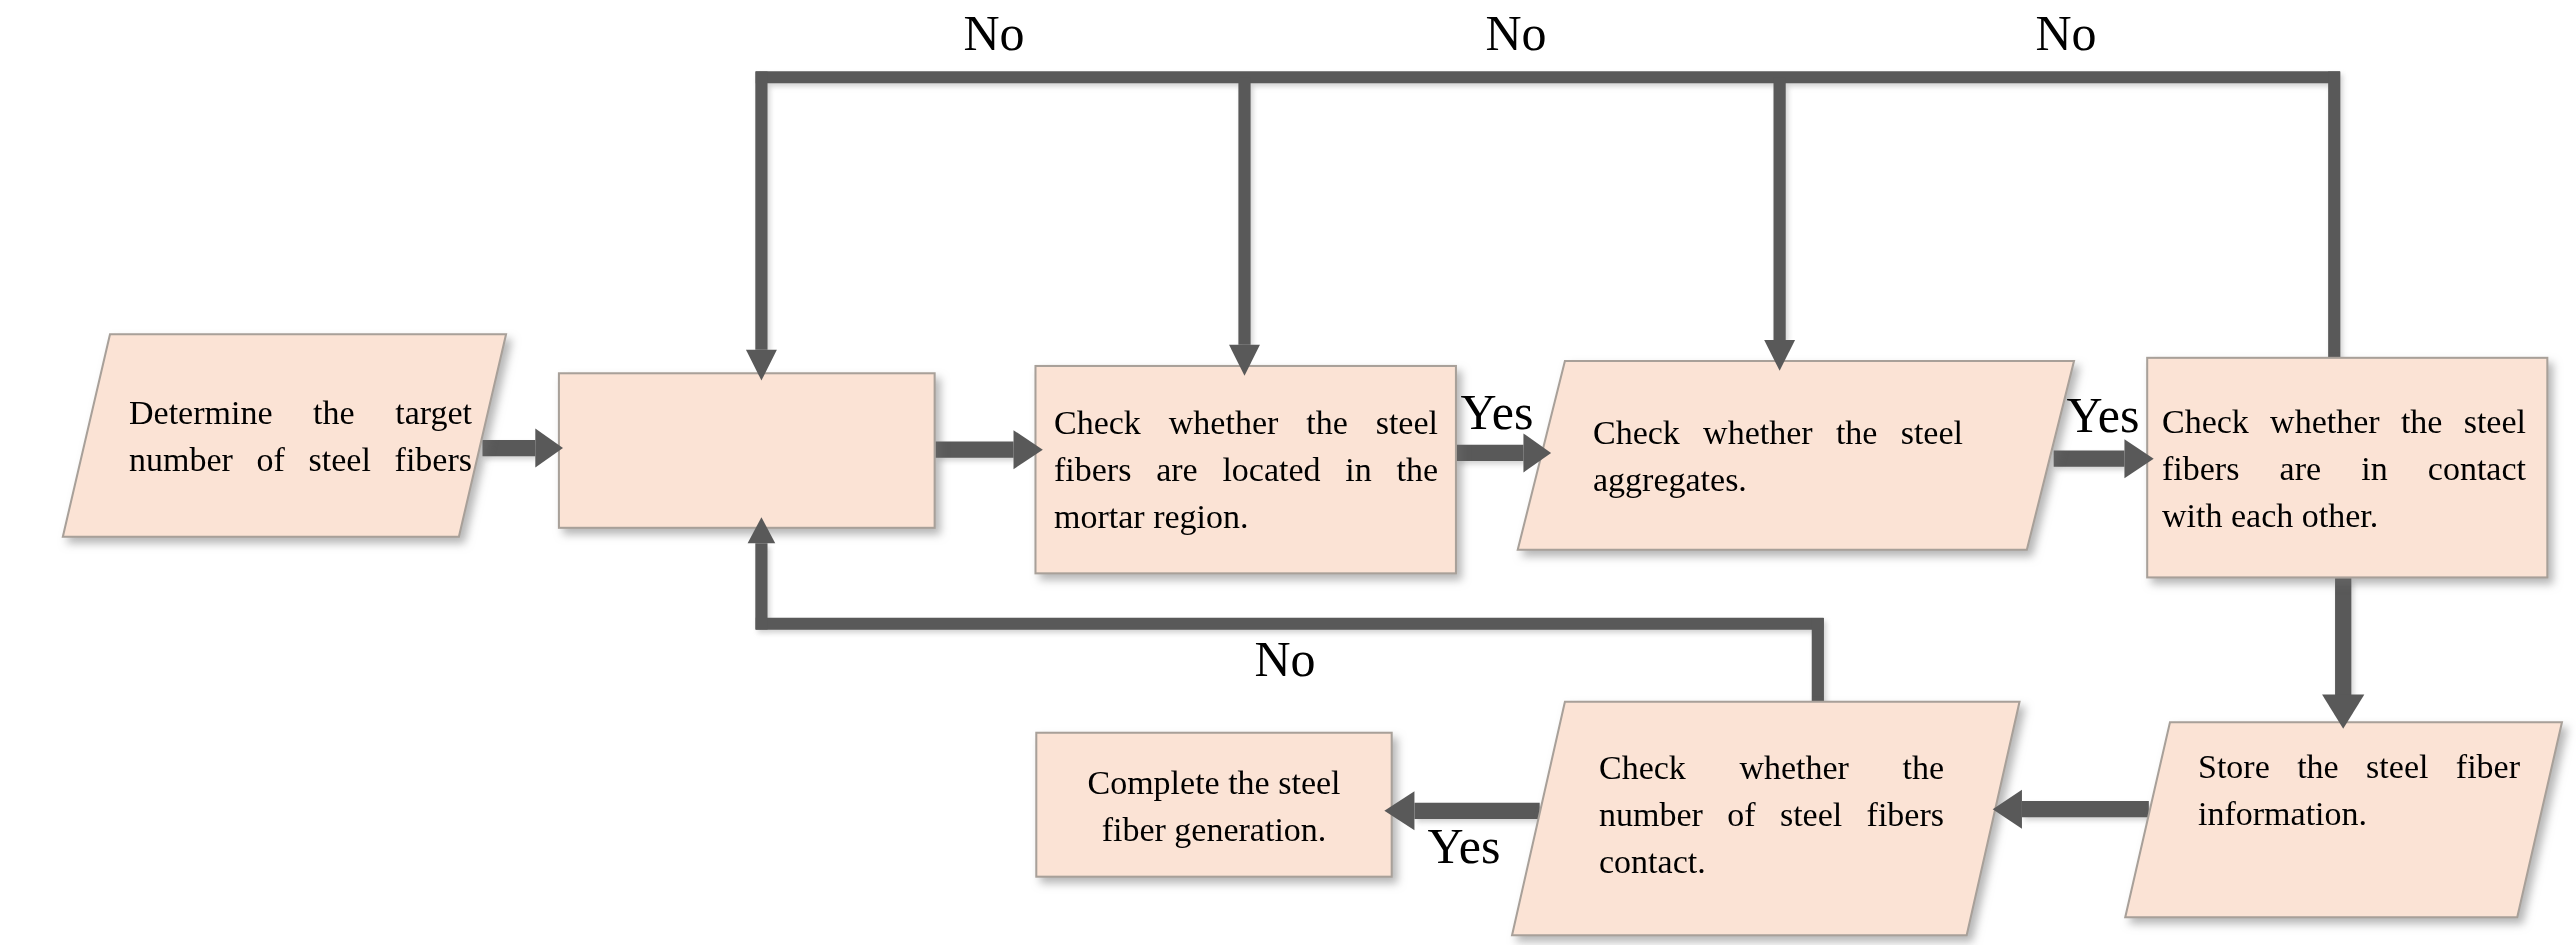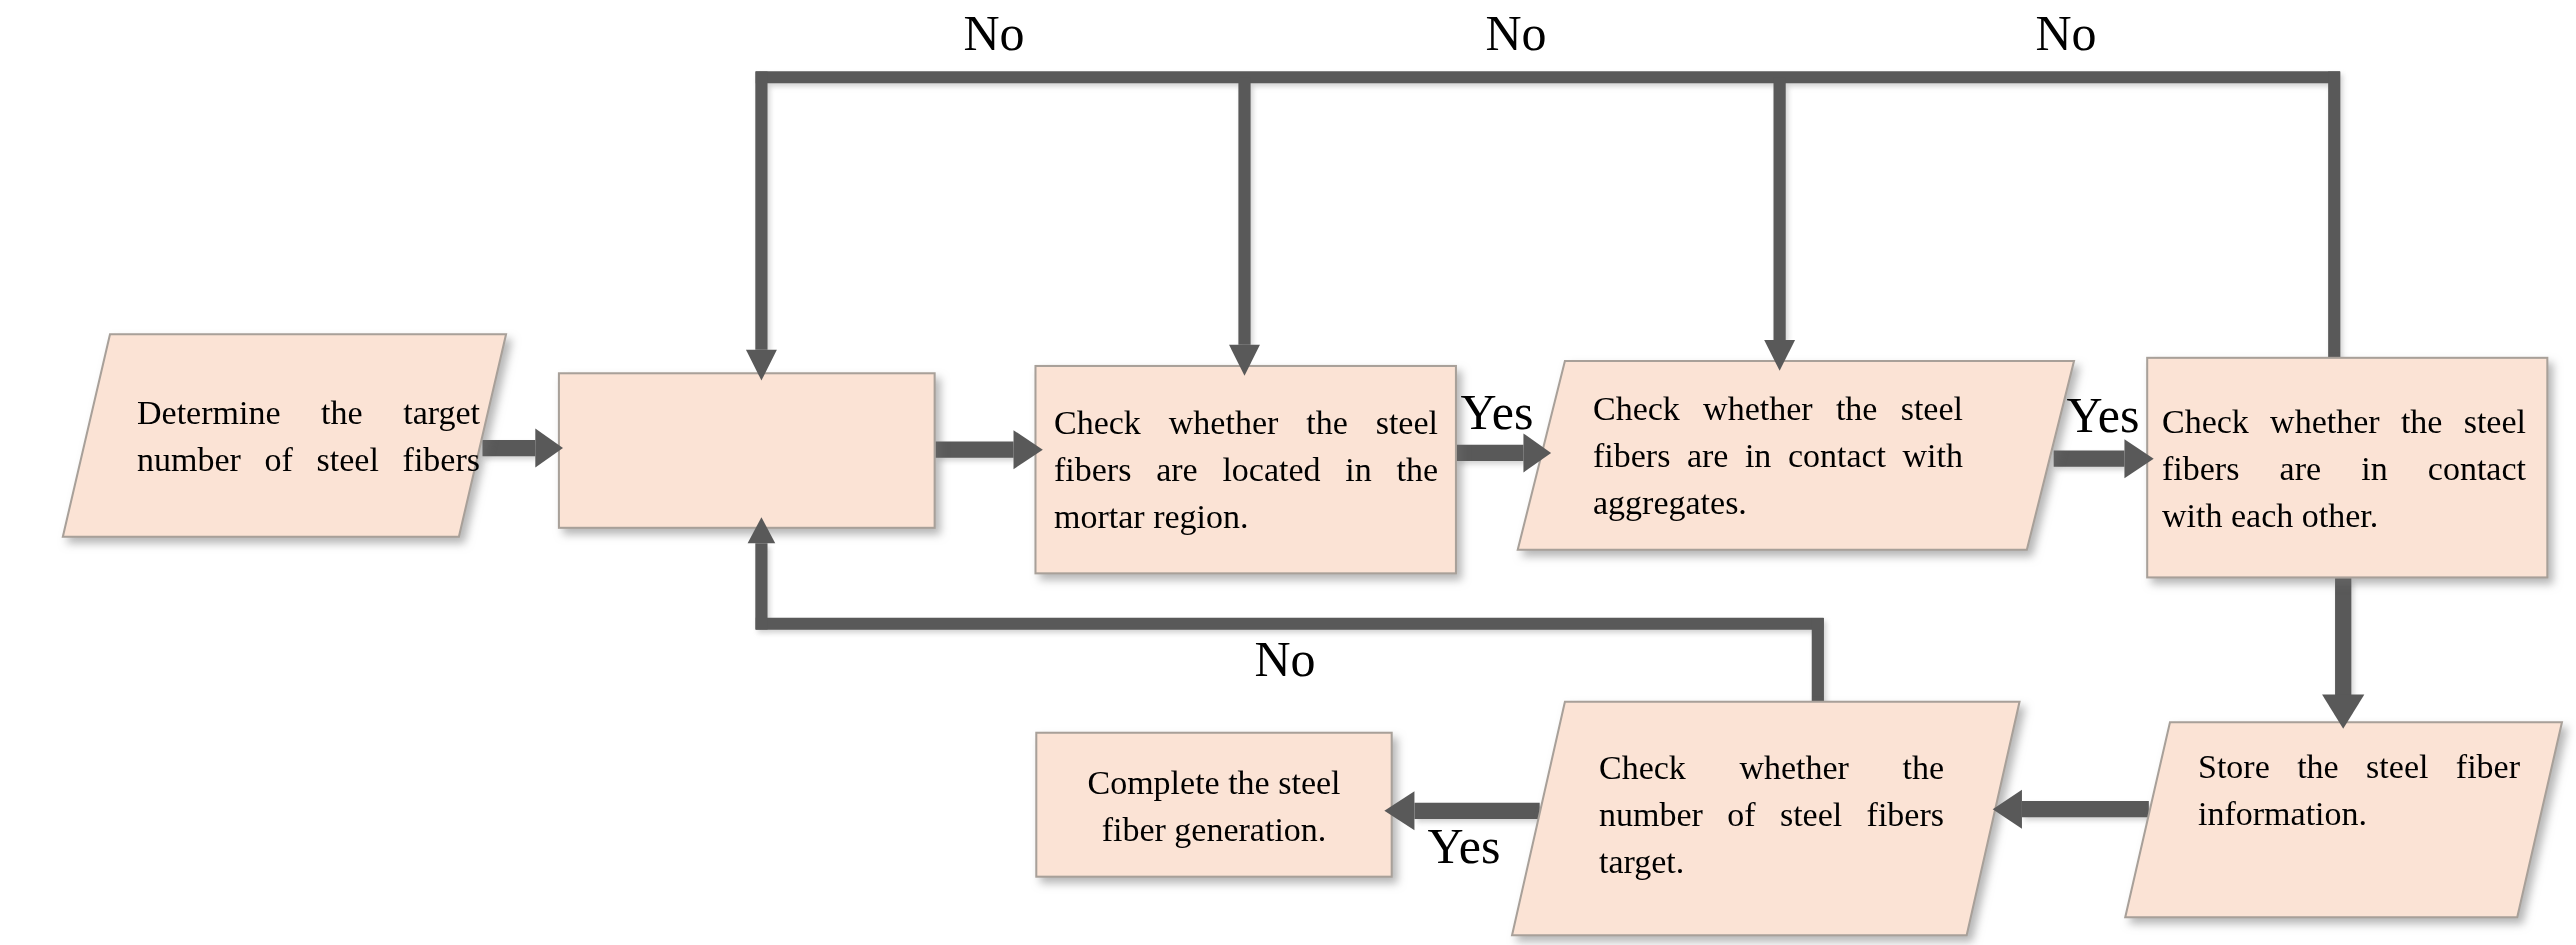--- a/index.html
+++ b/index.html
@@ -89,53 +89,52 @@
       <polygon class="head" points="658,527 658,575 692,551"></polygon>
       <polygon class="head" points="1246,529 1246,577 1282,553"></polygon>
       <polygon class="head" points="1873,533 1873,581 1907,557"></polygon>
       <polygon class="head" points="2612,540 2612,588 2648,564"></polygon>
       <polygon class="head" points="2855,854 2907,854 2881,896"></polygon>
       <polygon class="head" points="2486,971 2486,1019 2450,995"></polygon>
       <polygon class="head" points="1739,973 1739,1021 1702,997"></polygon>
     </g>
   </svg>
 
-  <div class="ntext" style="left:129px;top:345px;width:343px;height:181px;margin-left:8px;">
+  <div class="ntext" style="left:129px;top:345px;width:343px;height:181px;">
     <div class="ln">Determine the target</div>
     <div class="ln">number of steel fibers</div>
   </div>
 
 
   <div class="ntext" style="left:1054px;top:374px;width:384px;height:191px;">
     <div class="ln">Check whether the steel</div>
     <div class="ln">fibers are located in the</div>
     <div class="ln last">mortar region.</div>
   </div>
 
   <div class="ntext" style="left:1593px;top:379px;width:370px;height:153px;">
     <div class="ln">Check whether the steel</div>
-    <div class="ln">fibers are in contact with</div>
     <div class="ln last">aggregates.</div>
   </div>
 
   <div class="ntext" style="left:2162px;top:376px;width:364px;height:184px;">
     <div class="ln">Check whether the steel</div>
     <div class="ln">fibers are in contact</div>
     <div class="ln last">with each other.</div>
   </div>
 
   <div class="ntext" style="left:2198px;top:704px;width:322px;height:172px;">
     <div class="ln">Store the steel fiber</div>
     <div class="ln last">information.</div>
   </div>
 
   <div class="ntext" style="left:1599px;top:708px;width:345px;height:213px;">
     <div class="ln">Check whether the</div>
     <div class="ln">number of steel fibers</div>
-    <div class="ln last">target.</div>
+    <div class="ln last">contact.</div>
   </div>
 
   <div class="ntext" style="left:1054px;top:739px;width:320px;height:133px;">
     <div class="ln center">Complete the steel</div>
     <div class="ln center">fiber generation.</div>
   </div>
 
   <span class="lbl" style="left:994px;top:33px;">No</span>
   <span class="lbl" style="left:1516px;top:33px;">No</span>
   <span class="lbl" style="left:2066px;top:33px;">No</span>

